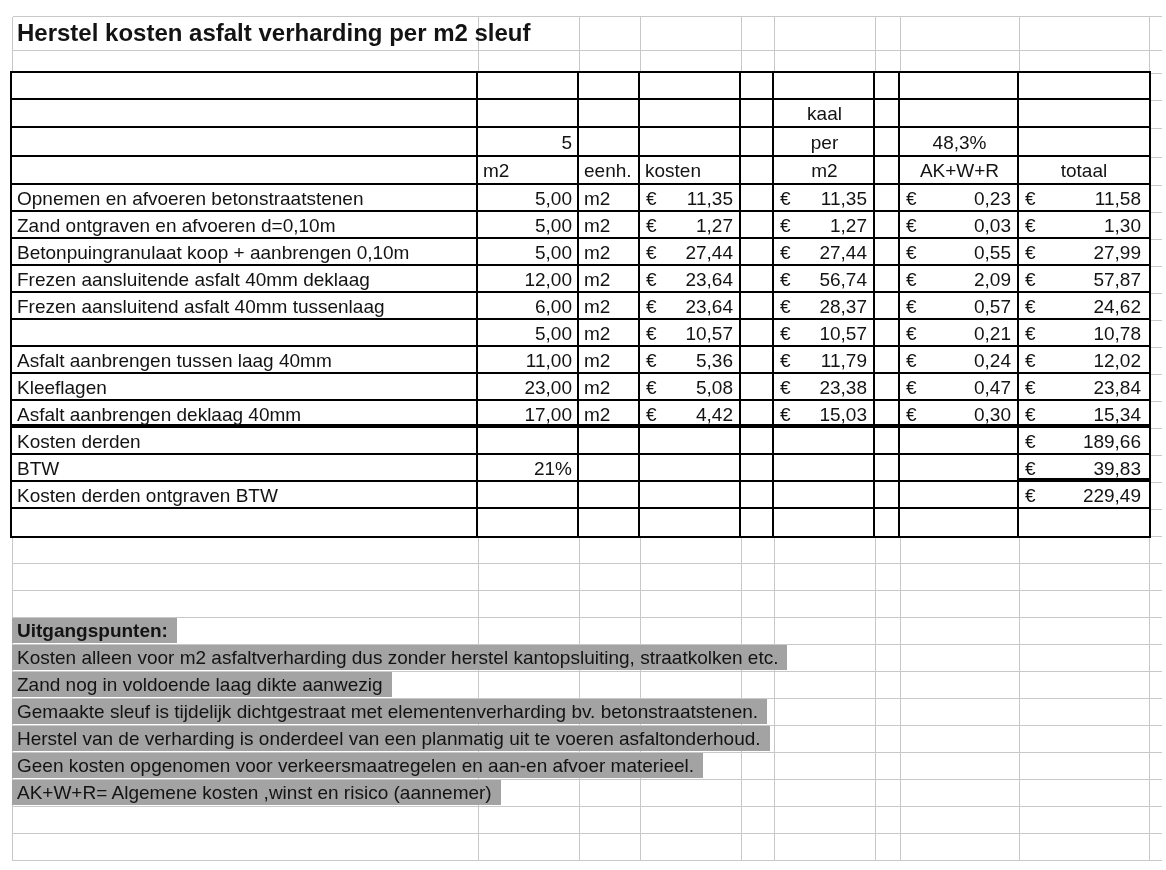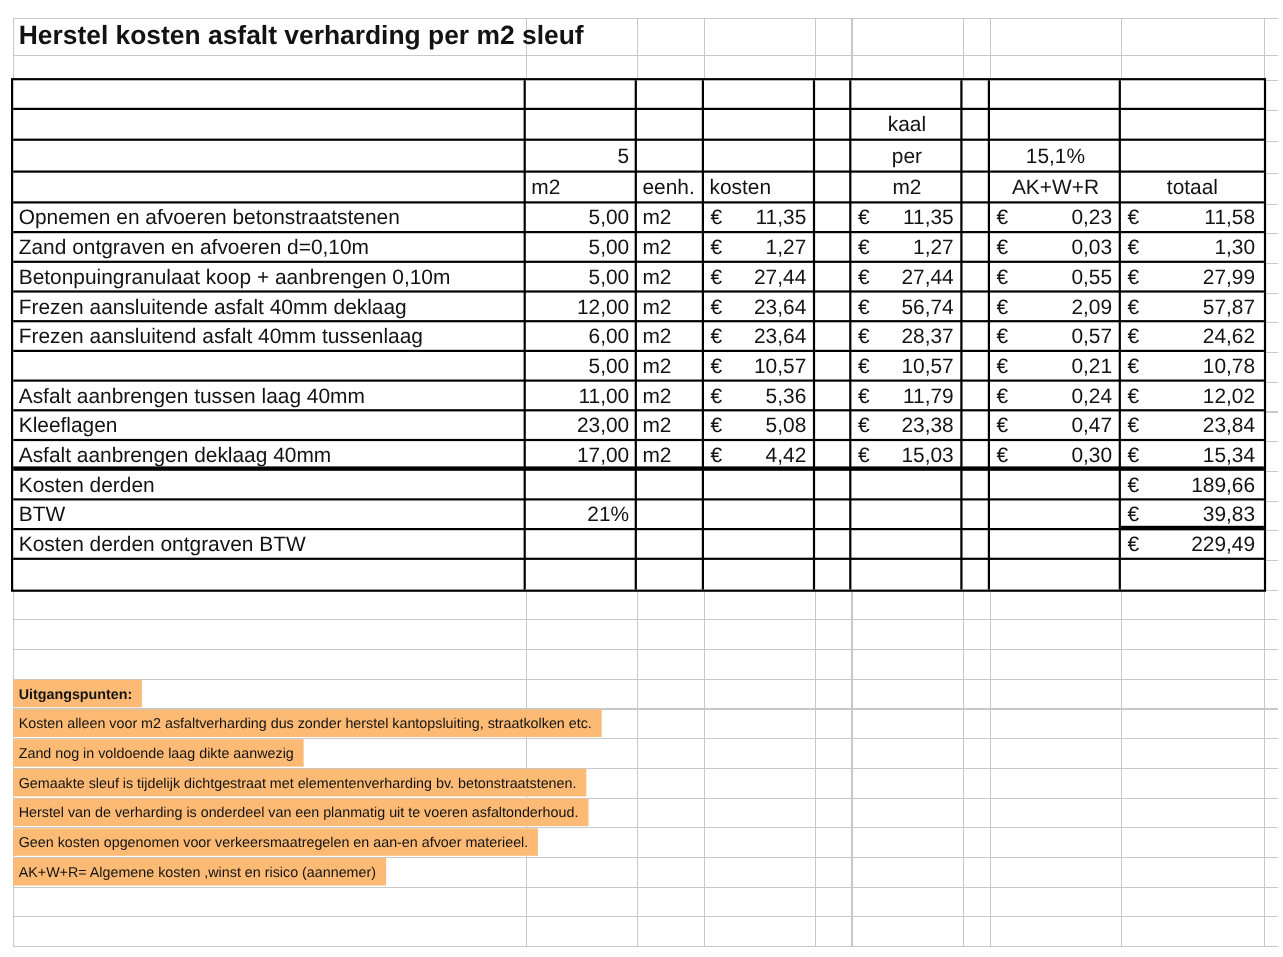--- a/index.html
+++ b/index.html
@@ -30,21 +30,21 @@
   .cell{display:flex;align-items:center;padding:0 7px 0 5px;font-size:19px;
         white-space:nowrap;overflow:hidden;position:relative;z-index:2;}
   .al{justify-content:flex-start}
   .ar{justify-content:flex-end}
   .ac{justify-content:center;padding:0}
   .cur{justify-content:space-between;padding:0 8px 0 6px}
   .b{font-weight:bold}
 
   
   .note{position:absolute;left:12px;height:25px;line-height:25px;
-        padding:0 9px 0 5px;background:#fdba74;font-size:13px;white-space:nowrap;z-index:2;}
+        padding:0 9px 0 5px;background:#a3a3a3;font-size:19px;white-space:nowrap;z-index:2;}
 </style>
 </head>
 <body>
 
 <div class="sheet">
 
   <svg class="gridsvg" width="1166" height="870">
     <g stroke="#c8c8c8" stroke-width="1" shape-rendering="crispEdges" transform="translate(0.5,0.5)">
       <line x1="12" y1="16" x2="12" y2="860"></line>
         <line x1="478" y1="16" x2="478" y2="860"></line>
@@ -118,21 +118,21 @@
     <div class="hl r12"></div>
     <div class="hl r13 thick"></div>
     <div class="hl r14"></div>
     <div class="hl r15"></div>
     <div class="hl r16"></div>
     <div class="btwline"></div>
 
     <div class="cell ac r2 c6">kaal</div>
     <div class="cell ar r3 c2">5</div>
     <div class="cell ac r3 c6">per</div>
-    <div class="cell ac r3 c8">15,1%</div>
+    <div class="cell ac r3 c8">48,3%</div>
 
     <div class="cell al r4 c2">m2</div>
     <div class="cell al r4 c3">eenh.</div>
     <div class="cell al r4 c4">kosten</div>
     <div class="cell ac r4 c6">m2</div>
     <div class="cell ac r4 c8">AK+W+R</div>
     <div class="cell ac r4 c9">totaal</div>
 
     <div class="cell al r5 c1">Opnemen en afvoeren betonstraatstenen</div>
     <div class="cell ar r5 c2">5,00</div>

